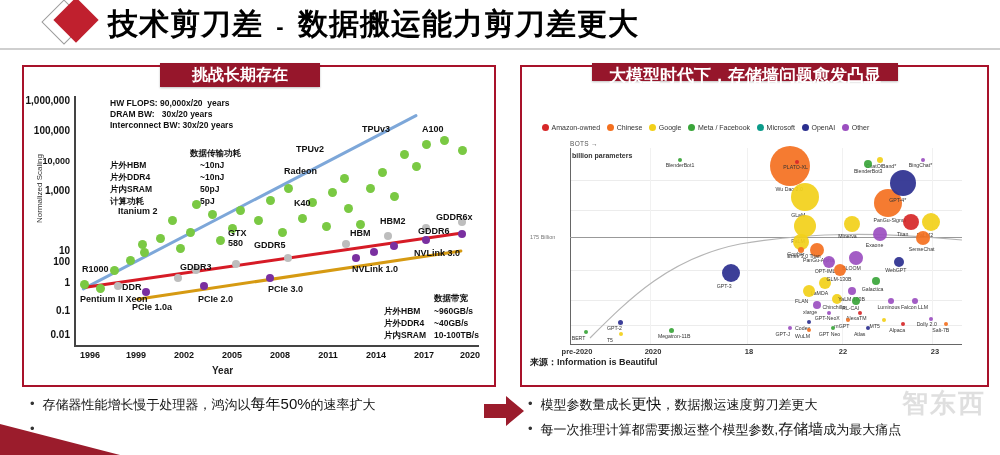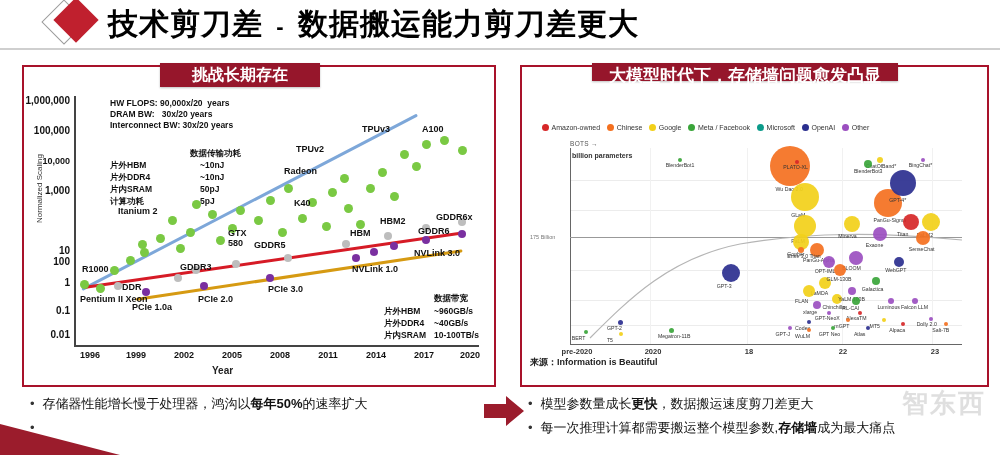--- a/index.html
+++ b/index.html
@@ -77,21 +77,21 @@
   #r-curve{position:absolute;left:28px;top:8px;width:392px;height:196px;}
   #r-source{position:absolute;left:2px;top:264px;font-size:9px;color:#222;font-weight:bold;}
 
   
   .bulletbox{position:absolute;top:392px;width:470px;font-size:13px;color:#111;}
   #bullets-left{left:22px;}
   #bullets-right{left:520px;}
   .bullet{display:flex;align-items:flex-start;gap:8px;line-height:24px;white-space:nowrap;}
   .bdot{color:#333;font-size:13px;line-height:24px;padding-left:8px;}
   .btxt{font-size:13px;}
-  .bold{font-weight:bold;font-size:13px;}
+  .bold{font-weight:normal;font-size:15px;}
 
   
   #mid-arrow{position:absolute;left:484px;top:394px;width:40px;height:34px;}
   
   #corner-tri{position:absolute;left:0;top:424px;width:0;height:0;
      border-left:120px solid #9b1c2c;border-top:31px solid transparent;}
   
   #wm{position:absolute;right:14px;top:386px;font-size:26px;color:rgba(150,150,150,.30);
      font-weight:bold;letter-spacing:2px;}
 </style>

